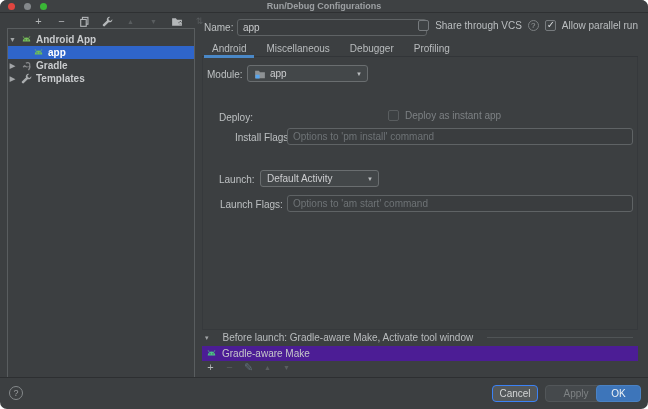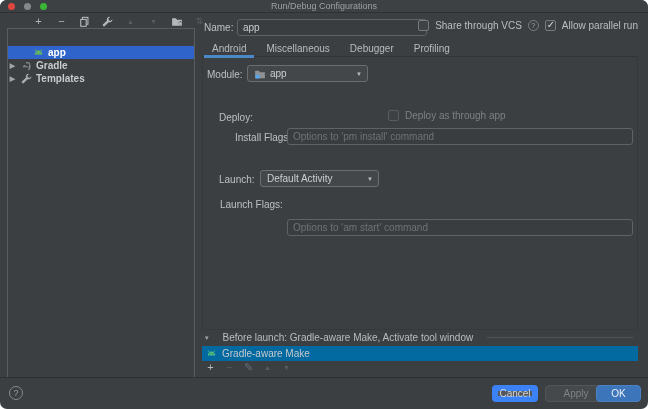--- a/index.html
+++ b/index.html
@@ -1,20 +1,20 @@
 <!DOCTYPE html>
 <html><head>
 <meta charset="utf-8">
 <style>
 *{box-sizing:border-box;margin:0;padding:0}
 html,body{background:#ffffff}
 body{font-family:"Liberation Sans",sans-serif}
 .window{position:relative;width:648px;height:409px;background:#3c3f41;border-radius:7px;overflow:hidden;color:#bcbfc1;font-size:10px}
 .titlebar{position:absolute;left:0;top:0;width:100%;height:13px;background:#3e4143;border-bottom:1px solid #2e3032}
-.title{text-align:center;line-height:13px;font-size:9px;font-weight:400;color:#9da0a3}
+.title{text-align:center;line-height:13px;font-size:9px;font-weight:700;color:#9da0a3}
 .lights{position:absolute;left:8px;top:3px;display:flex;gap:9px}
 .light{width:7px;height:7px;border-radius:50%}
 .lbl{position:absolute;color:#bdc0c2;white-space:nowrap;line-height:13px}
 .toolbar{position:absolute;left:32px;top:15px;height:13px;display:flex;gap:10px;align-items:center}
 .tbi{width:13px;height:13px;display:flex;align-items:center;justify-content:center;color:#b4b7b9;font-size:11px;line-height:13px}
 .tbi.small{font-size:7px}
 .tbi.disabled{color:#595d5f}
 .tree-box{position:absolute;left:7px;top:28px;width:188px;height:350px;border:1px solid #595d5f;background:#3c3f41}
 .tree-row{position:absolute;left:0;width:100%;height:13px;display:flex;align-items:center;gap:4px;font-weight:700;color:#c9cbcd;cursor:default}
 .tree-row.selected{background:#2f65ca;color:#fff}
@@ -33,25 +33,25 @@
 .combo{position:absolute;height:17px;background:#434749;border:1px solid #6a6e70;border-radius:3px;display:flex;align-items:center;gap:4px;padding:0 18px 0 6px;color:#cdced0}
 .caret{position:absolute;right:5px;top:5px;font-size:6px;color:#b9bcbe;line-height:7px}
 .txt{position:absolute;height:17px;background:#3a3d3f;border:1px solid #5f6365;border-radius:3px;color:#c9cbcd;font-size:10px;padding:0 5px;outline:none;font-family:"Liberation Sans",sans-serif}
 .txt::placeholder{color:#6e7376}
 .section-head{position:absolute;display:flex;align-items:center;gap:7px;color:#b9bcbe;height:13px}
 .section-head .rule{flex:1;border-top:1px solid #505456;height:0}
 .dis-lbl{color:#7d8184}
 .bl-head{position:absolute;left:205px;top:331px;width:428px;height:13px;display:flex;align-items:center;gap:14px;color:#b9bcbe}
 .bl-head .rule{flex:1;border-top:1px solid #505456;height:0}
 .bl-arrow{font-size:7px;color:#a2a5a7}
-.gm-row{position:absolute;left:202px;top:346px;width:436px;height:15px;background:#0369a1;display:flex;align-items:center;gap:5px;padding:0 4px;color:#c6c8ca}
+.gm-row{position:absolute;left:202px;top:346px;width:436px;height:15px;background:#4c1d95;display:flex;align-items:center;gap:5px;padding:0 4px;color:#c6c8ca}
 .bl-toolbar{position:absolute;left:205px;top:361px;height:13px;display:flex;gap:8px;align-items:center}
 .sep{position:absolute;left:0;top:377px;width:648px;height:1px;background:#2d2f31}
 .btn{position:absolute;height:17px;border-radius:4px;display:flex;align-items:center;justify-content:center;cursor:default}
-.btn-cancel{left:492px;top:385px;width:46px;background:#54585a;border:6px solid #3b82f6;color:#d3d5d6}
+.btn-cancel{left:492px;top:385px;width:46px;background:#54585a;border:1px solid #3b82f6;color:#d3d5d6}
 .btn-apply{left:545px;top:385px;width:62px;background:#45494c;border:1px solid #525659;color:#7e8284}
 .btn-ok{left:596px;top:385px;width:45px;background:#3d75ba;border:1px solid #4a82c4;color:#eef2f5}
 .helpbig{position:absolute;left:9px;top:386px;width:14px;height:14px;border-radius:50%;border:1px solid #85898b;color:#9b9ea0;font-size:9px;display:flex;align-items:center;justify-content:center}
 </style>
 </head>
 <body>
 
 <div class="window">
 
   <div class="titlebar">
@@ -83,20 +83,33 @@
       <svg width="12" height="12" viewBox="0 0 16 16">
           <path d="M1.5 3h5l1.5 2h6.5v8h-13z" fill="#b4b7b9"></path>
           <path d="M10 9h5M12.5 6.5v5" stroke="#3c3f41" stroke-width="1.6"></path>
           <path d="M10.5 9.5h4M12.5 7.5v4" stroke="#b4b7b9" stroke-width="1.4"></path>
         </svg>
     </span>
     <span class="tbi disabled" style="font-size:9px">⇅</span>
   </div>
 
   <div class="tree-box">
+    <div class="tree-row" style="top:4px">
+      <span class="tw">▼</span>
+      <span class="icon">
+        <svg width="11" height="11" viewBox="0 0 16 16">
+            <path d="M2.5 11C2.5 7.5 5 5 8 5s5.5 2.5 5.5 6z" fill="#77c159"></path>
+            <line x1="4.7" y1="6" x2="3.2" y2="3.4" stroke="#77c159" stroke-width="1.1"></line>
+            <line x1="11.3" y1="6" x2="12.8" y2="3.4" stroke="#77c159" stroke-width="1.1"></line>
+            <circle cx="5.9" cy="8.4" r="0.9" fill="#3c3f41"></circle>
+            <circle cx="10.1" cy="8.4" r="0.9" fill="#3c3f41"></circle>
+          </svg>
+      </span>
+      <span>Android App</span>
+    </div>
     <div class="tree-row selected" style="top:17px;padding-left:25px">
       <span class="icon">
         <svg width="11" height="11" viewBox="0 0 16 16">
             <path d="M2.5 11C2.5 7.5 5 5 8 5s5.5 2.5 5.5 6z" fill="#6fbf57"></path>
             <line x1="4.7" y1="6" x2="3.2" y2="3.4" stroke="#6fbf57" stroke-width="1.1"></line>
             <line x1="11.3" y1="6" x2="12.8" y2="3.4" stroke="#6fbf57" stroke-width="1.1"></line>
             <circle cx="5.9" cy="8.4" r="0.9" fill="#2f65ca"></circle>
             <circle cx="10.1" cy="8.4" r="0.9" fill="#2f65ca"></circle>
           </svg>
       </span>
@@ -160,35 +173,35 @@
           </svg>
       </span>
       <span>app</span>
       <span class="caret">▼</span>
     </div>
 
 
     <span class="lbl" style="left:16px;top:54px">Deploy:</span>
     <div class="cbrow" style="left:185px;top:53px">
       <span class="cb disabled"></span>
-      <span class="dis-lbl">Deploy as through app</span>
+      <span class="dis-lbl">Deploy as instant app</span>
     </div>
 
     <span class="lbl" style="left:32px;top:74px">Install Flags:</span>
     <input class="txt" style="left: 84px; top: 71px; width: 346px;" placeholder="Options to 'pm install' command">
 
 
     <span class="lbl" style="left:16px;top:116px">Launch:</span>
     <div class="combo" style="left:57px;top:113px;width:119px">
       <span>Default Activity</span>
       <span class="caret">▼</span>
     </div>
 
     <span class="lbl" style="left:17px;top:141px">Launch Flags:</span>
-    <input class="txt" style="left: 84px; top: 138px; width: 346px; margin-top: 24px;" placeholder="Options to 'am start' command">
+    <input class="txt" style="left: 84px; top: 138px; width: 346px;" placeholder="Options to 'am start' command">
   </div>
 
   <div class="bl-head">
     <span class="bl-arrow">▾</span>
     <span>Before launch: Gradle-aware Make, Activate tool window</span>
     <span class="rule"></span>
   </div>
   <div class="gm-row">
     <span class="icon">
       <svg width="11" height="11" viewBox="0 0 16 16">

